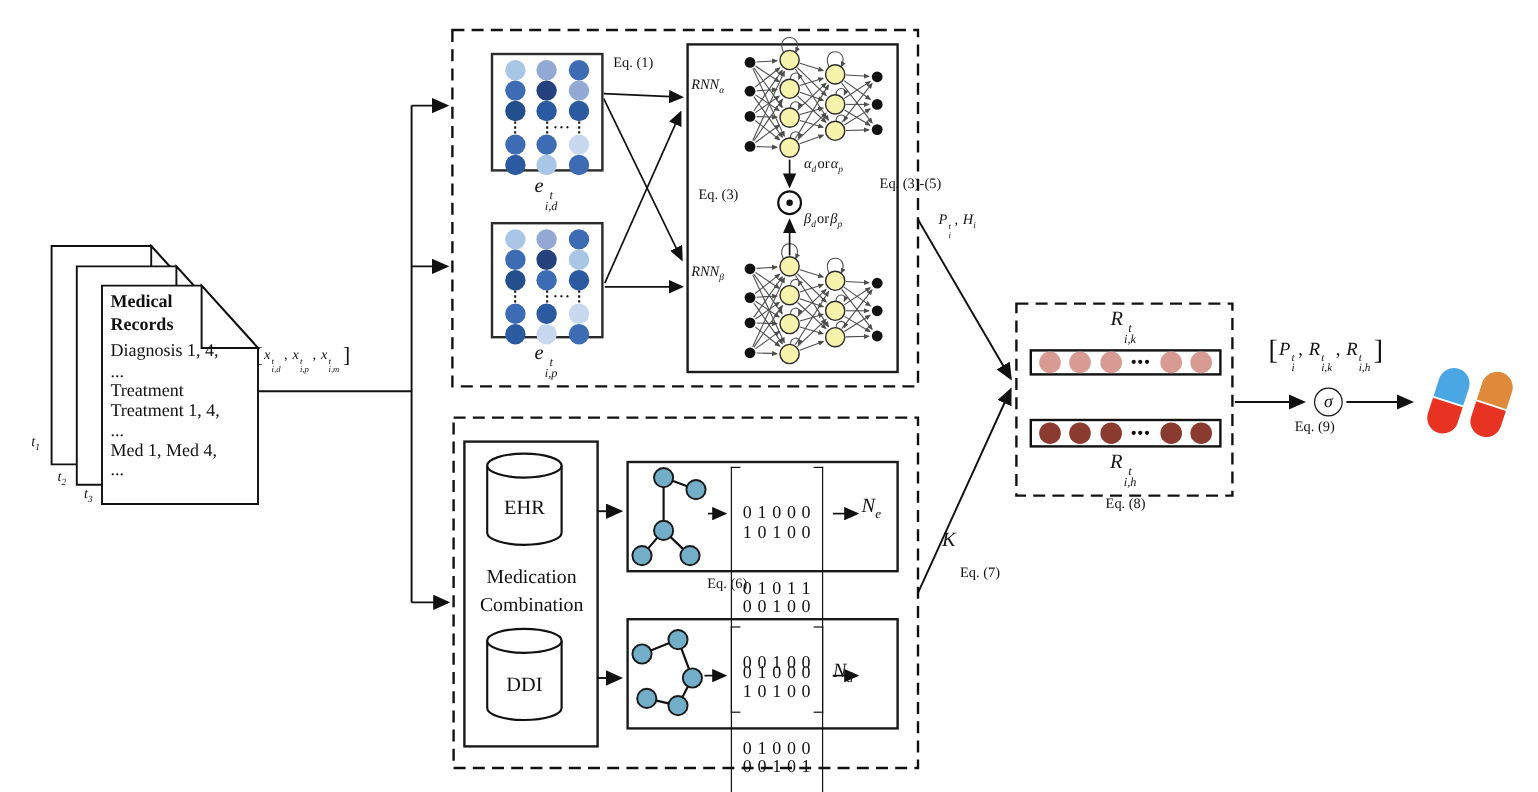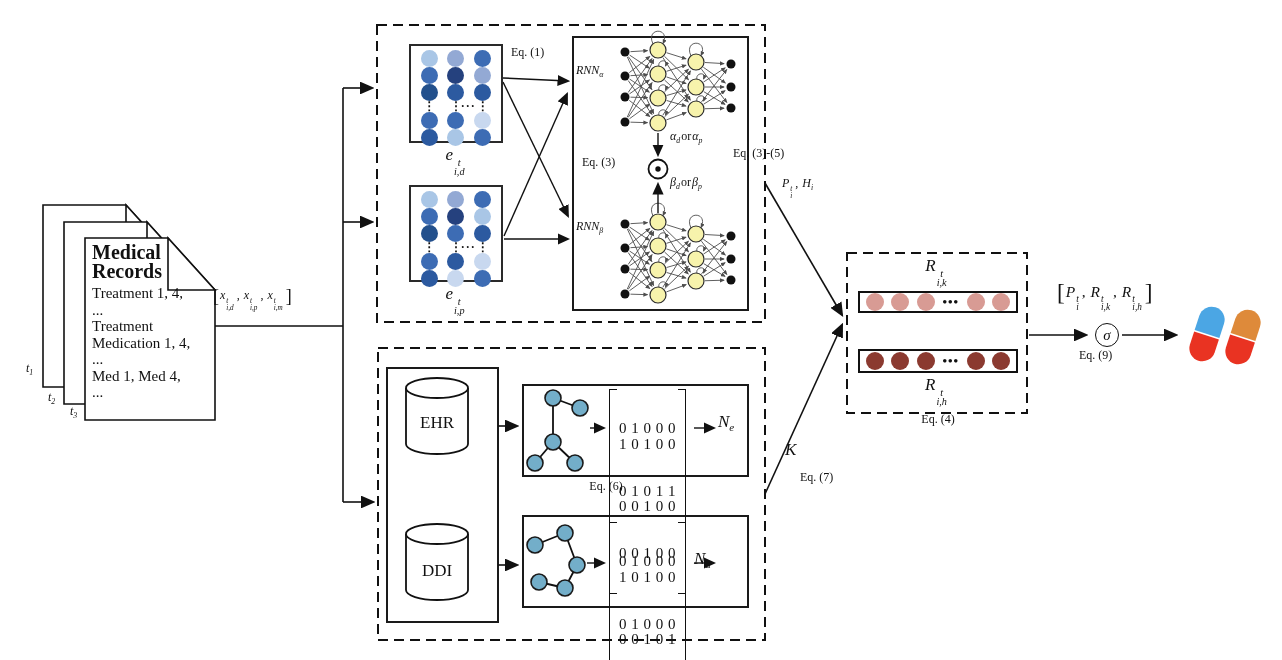--- a/index.html
+++ b/index.html
@@ -3,21 +3,21 @@
 <meta charset="utf-8">
 <title>Model Architecture Diagram</title>
 <style>
   html,body{margin:0;padding:0;background:#fff;}
   .canvas{position:relative;width:1282px;height:660px;background:#fff;overflow:hidden;
           font-family:"Liberation Serif","DejaVu Serif",serif;color:#111;}
   .base-svg{position:absolute;left:0;top:0;}
   .lbl{position:absolute;white-space:nowrap;font-size:12px;line-height:1.1;}
   .ctr{transform:translateX(-50%);text-align:center;}
   .it{font-style:italic;}
-  .doc-title{font-weight:bold;font-size:20px;line-height:19px;}
+  .doc-title{font-weight:bold;font-size:15px;line-height:19px;}
   .doc-body{font-size:15px;line-height:16.5px;}
   .med-title{font-size:16.5px;line-height:22.5px;}
   .f17{font-size:17px;}
   .f15{font-size:15.5px;}
   
   .mvar i{}
   .mtxt{font-style:normal;margin:0 1px;text-align:right;}
   .big-br{font-size:1.5em;vertical-align:-0.15em;margin:0 1px;}
   .ss{display:inline-flex;flex-direction:column;vertical-align:-0.55em;line-height:0.95;
       font-size:0.6em;font-style:italic;margin-left:1px;margin-right:2px;}
@@ -294,24 +294,24 @@
 
   <span class="lbl it" style="left:26px;top:362px"><span class="mvar"><i>t</i><sub class="m">1</sub></span></span>
   <span class="lbl it" style="left:48px;top:391px"><span class="mvar"><i>t</i><sub class="m">2</sub></span></span>
   <span class="lbl it" style="left:70px;top:405px"><span class="mvar"><i>t</i><sub class="m">3</sub></span></span>
 
   <div class="lbl doc-title" style="left:92px;top:243px">
       <div>Medical</div>
       <div>Records</div>
     </div>
   <div class="lbl doc-body" style="left:92px;top:285px">
-      <div>Treatment 1, 4,</div>
+      <div>Diagnosis 1, 4,</div>
       <div>...</div>
       <div>Treatment</div>
-      <div>Medication 1, 4,</div>
+      <div>Treatment 1, 4,</div>
       <div>...</div>
       <div>Med 1, Med 4,</div>
       <div>...</div>
     </div>
 
   <span class="lbl" style="left:212px;top:287px"><span class="mtxt big-br">[</span><span class="mvar"><i>x</i><span class="ss">
           <span>t</span>
           <span>i,d</span>
         </span></span><span class="mtxt">, </span><span class="mvar"><i>x</i><span class="ss">
           <span>t</span>
@@ -406,20 +406,24 @@
 
   <span class="lbl" style="left:733px;top:147px">Eq. (3)-(5)</span>
   <span class="lbl" style="left:782px;top:177px"><span class="mvar"><i>P</i><span class="ss">
           <span>t</span>
           <span>i</span>
         </span></span><span class="mtxt">, </span><span class="mvar"><i>H</i><sub class="m">i</sub></span></span>
   <span class="lbl f17" style="left:785px;top:441px"><span class="mvar"><i>K</i></span></span>
   <span class="lbl" style="left:800px;top:471px">Eq. (7)</span>
 
   <span class="lbl ctr f17" style="left:437px;top:414px">EHR</span>
+  <div class="lbl ctr med-title" style="left:443px;top:470px">
+      <div>Medication</div>
+      <div>Combination</div>
+    </div>
   <span class="lbl ctr f17" style="left:437px;top:562px">DDI</span>
   <span class="lbl ctr" style="left:606px;top:480px">Eq. (6)</span>
 
   <div class="bmat" style="left:608px;top:389px">
     <div>0 1 0 0 0</div><div>1 0 1 0 0</div>
     <div>0 1 0 1 1</div><div>0 0 1 0 0</div>
     <div>0 0 1 0 0</div>
   </div>
   <span class="lbl f17" style="left:718px;top:413px"><span class="mvar"><i>N</i><sub class="m">e</sub></span></span>
   <div class="bmat" style="left:608px;top:522px">
@@ -446,21 +450,21 @@
       <span class="rcirc" style="background: rgb(139, 58, 48);"></span>
       <span class="rcirc" style="background: rgb(139, 58, 48);"></span>
       <span class="rdots">•••</span>
       <span class="rcirc" style="background: rgb(139, 58, 48);"></span>
       <span class="rcirc" style="background: rgb(139, 58, 48);"></span>
     </div>
   <span class="lbl ctr f17" style="left:937px;top:376px"><span class="mvar"><i>R</i><span class="ss">
           <span>t</span>
           <span>i,h</span>
         </span></span></span>
-  <span class="lbl ctr" style="left:938px;top:413px">Eq. (4)</span>
+  <span class="lbl ctr" style="left:938px;top:413px">Eq. (8)</span>
 
   <span class="lbl f15" style="left:1056px;top:280px"><span class="mtxt big-br">[</span><span class="mvar"><i>P</i><span class="ss">
           <span>t</span>
           <span>i</span>
         </span></span><span class="mtxt">, </span><span class="mvar"><i>R</i><span class="ss">
           <span>t</span>
           <span>i,k</span>
         </span></span><span class="mtxt">, </span><span class="mvar"><i>R</i><span class="ss">
           <span>t</span>
           <span>i,h</span>

